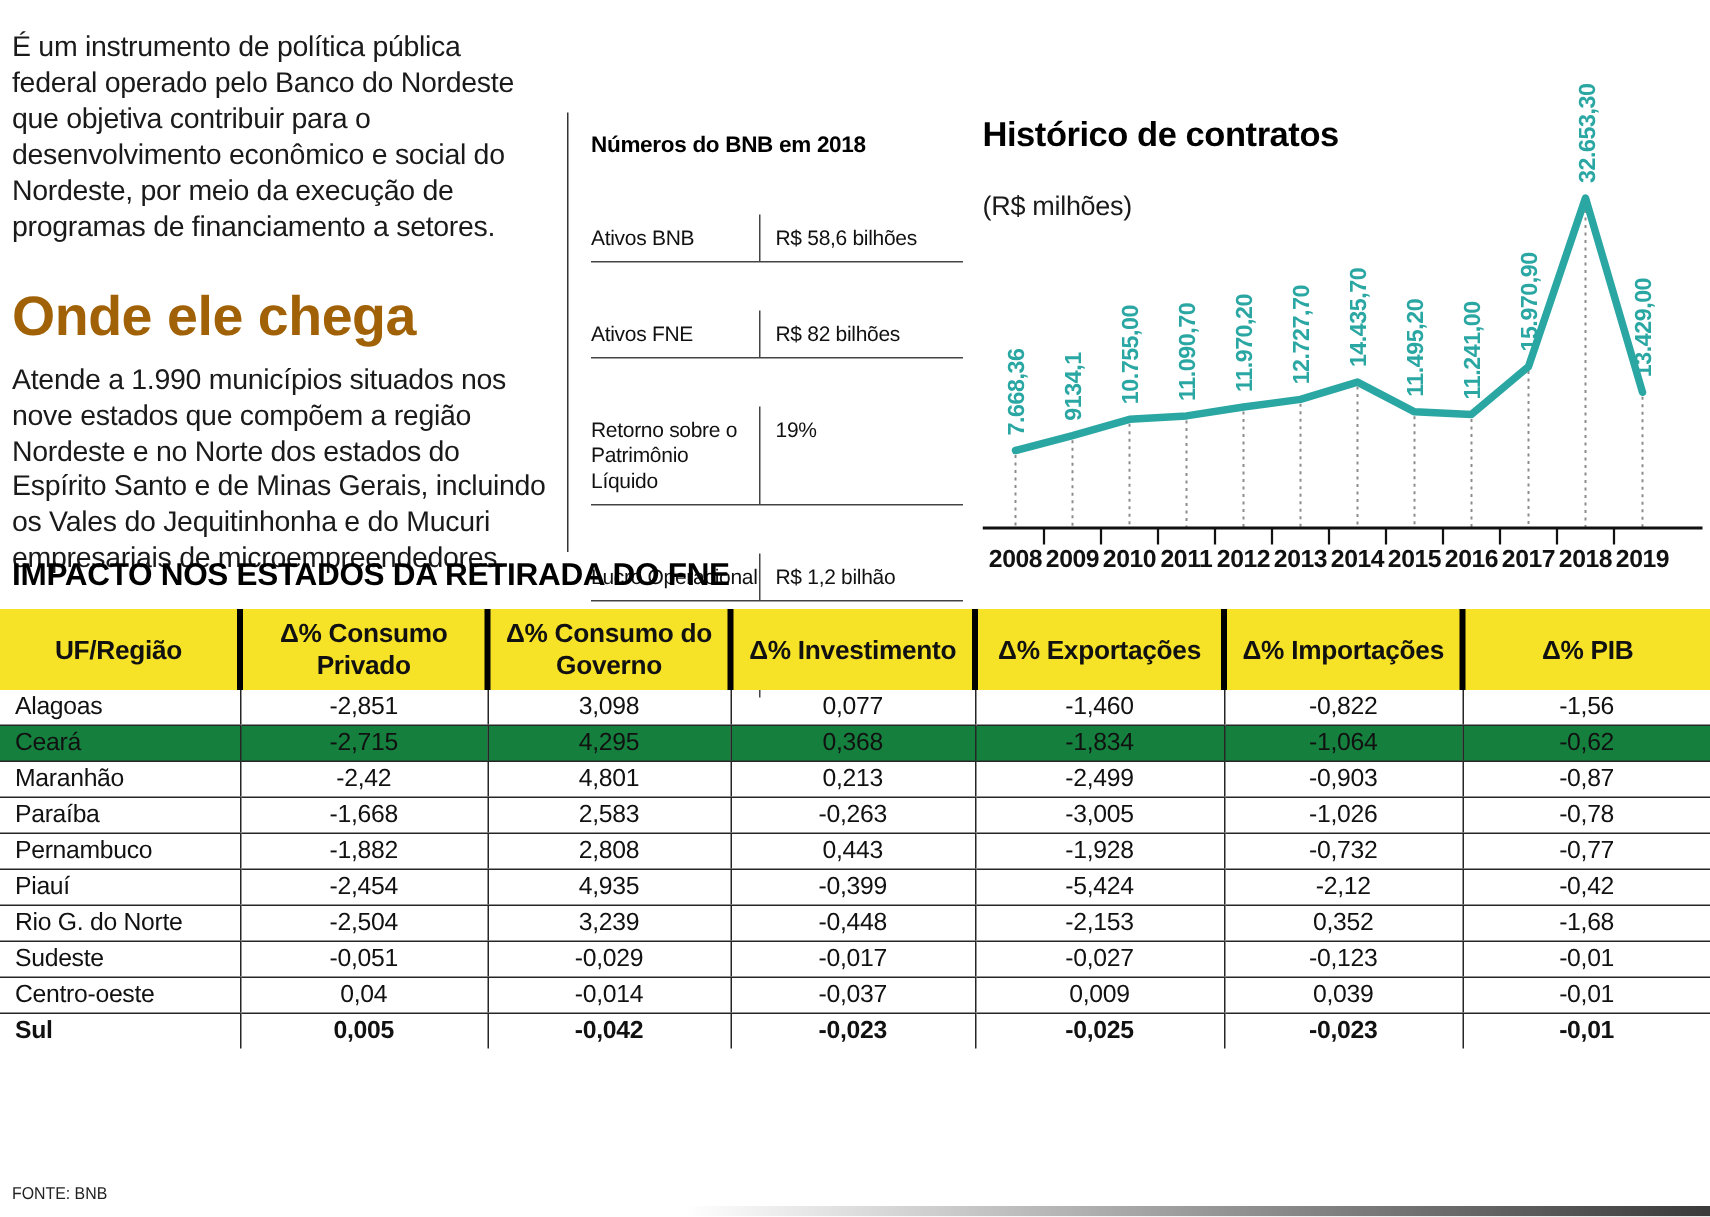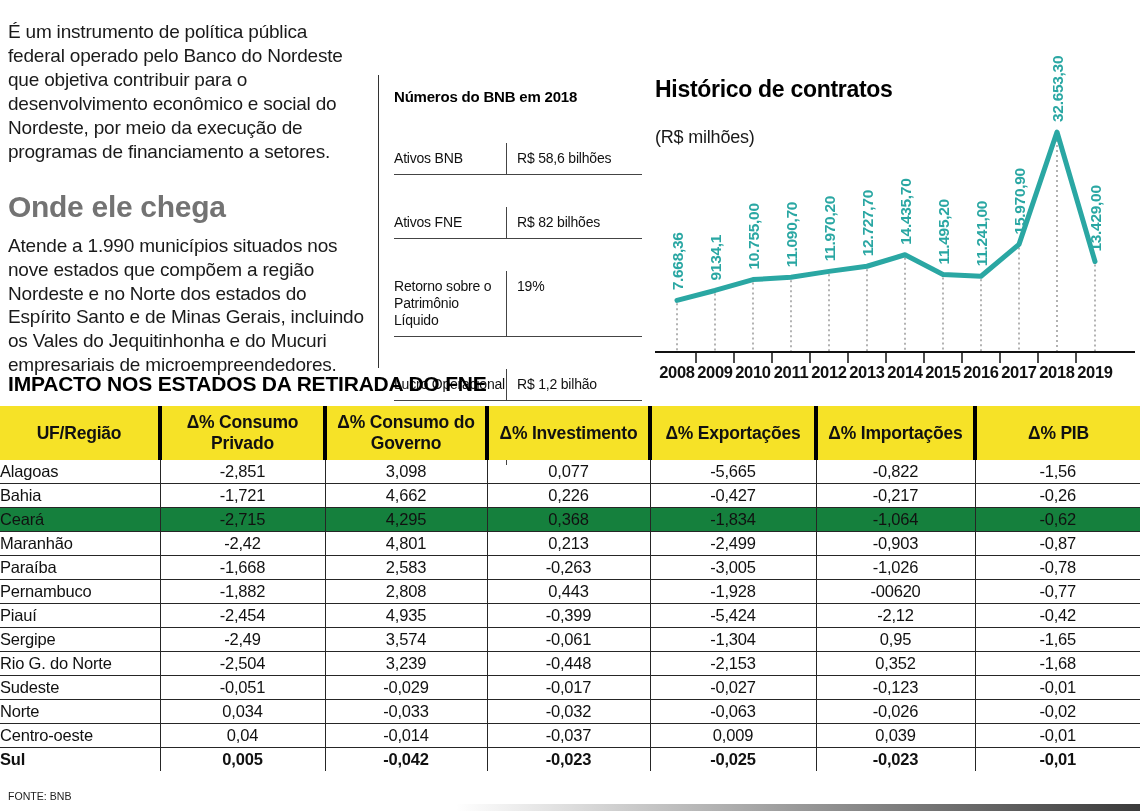--- a/index.html
+++ b/index.html
@@ -7,21 +7,21 @@
     position:relative;width:1140px;height:811px;background:#fff;overflow:hidden;
     font-family:"Liberation Sans",sans-serif;color:#111;
   }
   
   .left-col{position:absolute;left:8px;top:0;width:358px;}
   .main-title{
     font-family:"Liberation Serif",serif;font-weight:400;
     font-size:44px;letter-spacing:.5px;margin:2px 0 0 0;color:#000;
   }
   .intro{font-size:19px;line-height:1.26;margin:20px 0 0 0;letter-spacing:-.2px;color:#1a1a1a;}
-  .sub-heading{font-size:30px;font-weight:700;margin:26px 0 0 0;letter-spacing:-.3px;color:#737373;}
+  .sub-heading{font-size:37px;font-weight:700;margin:26px 0 0 0;letter-spacing:-.3px;color:#a16207;}
   .reach{margin-top:10px;}
   
   .v-divider{position:absolute;left:378px;top:75px;width:1px;height:293px;background:#333;}
   
   .bnb{position:absolute;left:394px;top:76px;width:248px;}
   .bnb-title{font-size:15px;font-weight:700;letter-spacing:-.2px;margin-bottom:6px;color:#000;margin-top:12px;}
   .bnb-row{display:flex;border-top:1px solid #444;}
   .bnb-row:first-child{border-top:none;}
   .bnb-label,.bnb-value{font-size:14px;line-height:1.22;letter-spacing:-.2px;padding:7px 0;margin-top:32px;}
   .bnb-label{width:112px;flex:0 0 112px;}
@@ -37,21 +37,21 @@
   table.impact-tbl{border-collapse:collapse;table-layout:fixed;width:1140px;}
   table.impact-tbl th{
     background:#f6e227;font-size:17.5px;font-weight:700;text-align:center;
     height:50px;line-height:1.2;padding:2px 6px;border-left:4px solid #000;letter-spacing:-.2px;
   }
   table.impact-tbl th:first-child{border-left:none;text-align:center;}
   table.impact-tbl td{
     font-size:16.5px;text-align:center;padding:2px 0;line-height:1.15;height:19px;
     border-bottom:1px solid #262626;border-left:1px solid #262626;letter-spacing:-.2px;
   }
-  table.impact-tbl td:first-child{border-left:none;text-align:left;padding-left:0;}
+  table.impact-tbl td:first-child{border-left:none;text-align:left;padding-left:10px;}
   table.impact-tbl tr:last-child td{border-bottom:none;font-weight:bold;}
   table.impact-tbl tr.highlight td{background:#15803d;}
   
   .source{position:absolute;left:8px;top:790px;font-size:11.5px;color:#222;
     transform:scaleX(.92);transform-origin:left;letter-spacing:0;}
   .bottom-bar{position:absolute;left:0;bottom:0;width:1140px;height:7px;
     background:linear-gradient(90deg,rgba(255,255,255,0) 40%,rgba(70,70,70,.55) 70%,#3a3a3a);}
 </style>
 </head>
 <body>
@@ -170,32 +170,23 @@
             <th>Δ% Importações</th>
             <th>Δ% PIB</th>
           </tr>
         </thead>
         <tbody>
           <tr>
             <td>Alagoas</td>
             <td>-2,851</td>
             <td>3,098</td>
             <td>0,077</td>
-            <td>-5,665</td>
+            <td>-1,460</td>
             <td>-0,822</td>
             <td>-1,56</td>
-          </tr>
-          <tr>
-            <td>Bahia</td>
-            <td>-1,721</td>
-            <td>4,662</td>
-            <td>0,226</td>
-            <td>-0,427</td>
-            <td>-0,217</td>
-            <td>-0,26</td>
           </tr>
           <tr class="highlight">
             <td>Ceará</td>
             <td>-2,715</td>
             <td>4,295</td>
             <td>0,368</td>
             <td>-1,834</td>
             <td>-1,064</td>
             <td>-0,62</td>
           </tr>
@@ -216,69 +207,51 @@
             <td>-3,005</td>
             <td>-1,026</td>
             <td>-0,78</td>
           </tr>
           <tr>
             <td>Pernambuco</td>
             <td>-1,882</td>
             <td>2,808</td>
             <td>0,443</td>
             <td>-1,928</td>
-            <td>-00620</td>
+            <td>-0,732</td>
             <td>-0,77</td>
           </tr>
           <tr>
             <td>Piauí</td>
             <td>-2,454</td>
             <td>4,935</td>
             <td>-0,399</td>
             <td>-5,424</td>
             <td>-2,12</td>
             <td>-0,42</td>
           </tr>
           <tr>
-            <td>Sergipe</td>
-            <td>-2,49</td>
-            <td>3,574</td>
-            <td>-0,061</td>
-            <td>-1,304</td>
-            <td>0,95</td>
-            <td>-1,65</td>
-          </tr>
-          <tr>
             <td>Rio G. do Norte</td>
             <td>-2,504</td>
             <td>3,239</td>
             <td>-0,448</td>
             <td>-2,153</td>
             <td>0,352</td>
             <td>-1,68</td>
           </tr>
           <tr>
             <td>Sudeste</td>
             <td>-0,051</td>
             <td>-0,029</td>
             <td>-0,017</td>
             <td>-0,027</td>
             <td>-0,123</td>
             <td>-0,01</td>
           </tr>
           <tr>
-            <td>Norte</td>
-            <td>0,034</td>
-            <td>-0,033</td>
-            <td>-0,032</td>
-            <td>-0,063</td>
-            <td>-0,026</td>
-            <td>-0,02</td>
-          </tr>
-          <tr>
             <td>Centro-oeste</td>
             <td>0,04</td>
             <td>-0,014</td>
             <td>-0,037</td>
             <td>0,009</td>
             <td>0,039</td>
             <td>-0,01</td>
           </tr>
           <tr>
             <td>Sul</td>

